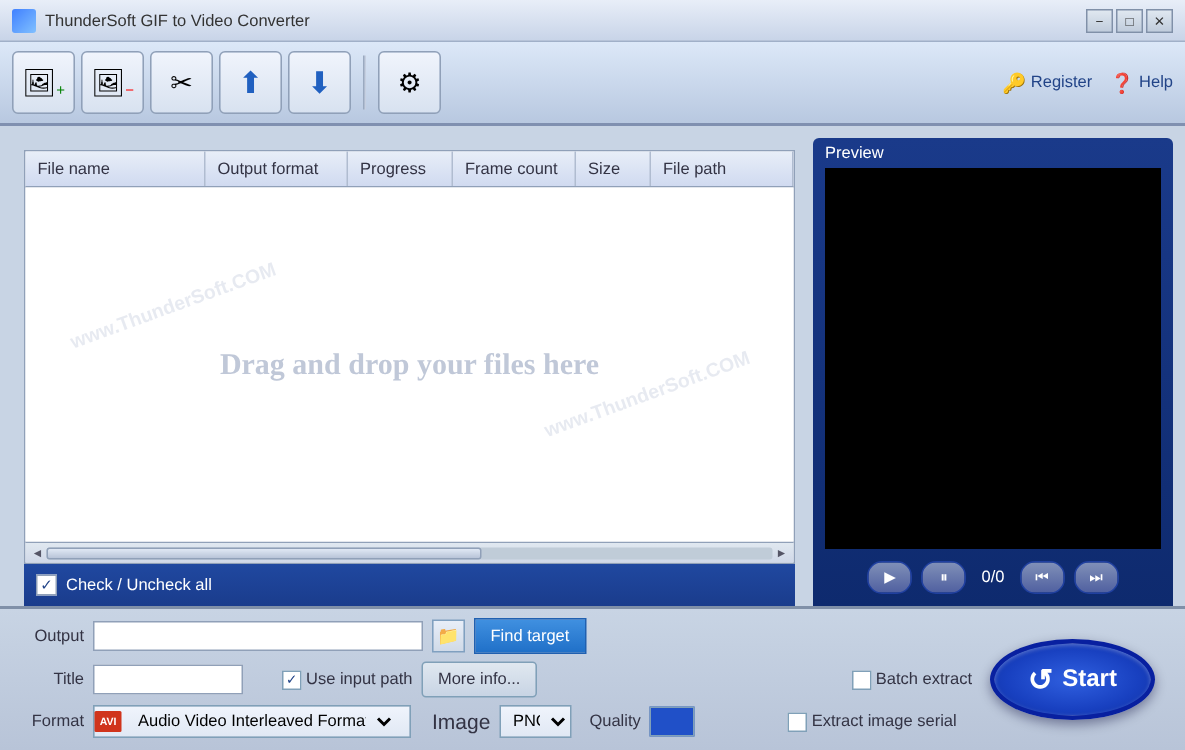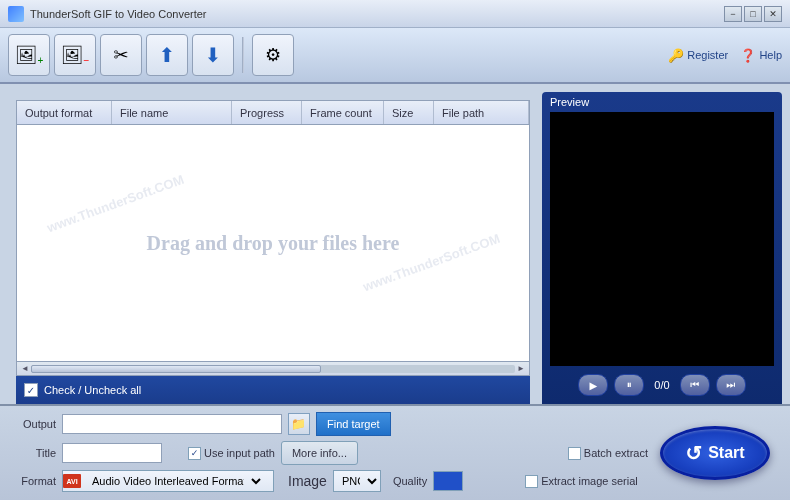--- a/index.html
+++ b/index.html
@@ -448,22 +448,22 @@
       <span>Help</span>
     </span>
   </div>
 </div>
 
 <div class="main-area">
 
   <div style="flex:1; display:flex; flex-direction:column; margin: 8px 4px 0 8px;">
     <div class="file-panel">
       <div class="file-header">
+        <div class="file-col col-filename">File name</div>
         <div class="file-col col-output">Output format</div>
-        <div class="file-col col-filename">File name</div>
         <div class="file-col col-progress">Progress</div>
         <div class="file-col col-framecount">Frame count</div>
         <div class="file-col col-size">Size</div>
         <div class="file-col col-filepath">File path</div>
       </div>
       <div class="file-body">
         <div class="watermark" style="top:30%; left:5%; transform: rotate(-20deg)">www.ThunderSoft.COM</div>
         <div class="watermark" style="top:55%; right:5%; transform: rotate(-20deg)">www.ThunderSoft.COM</div>
         <div class="drop-text">Drag and drop your files here</div>
       </div>

